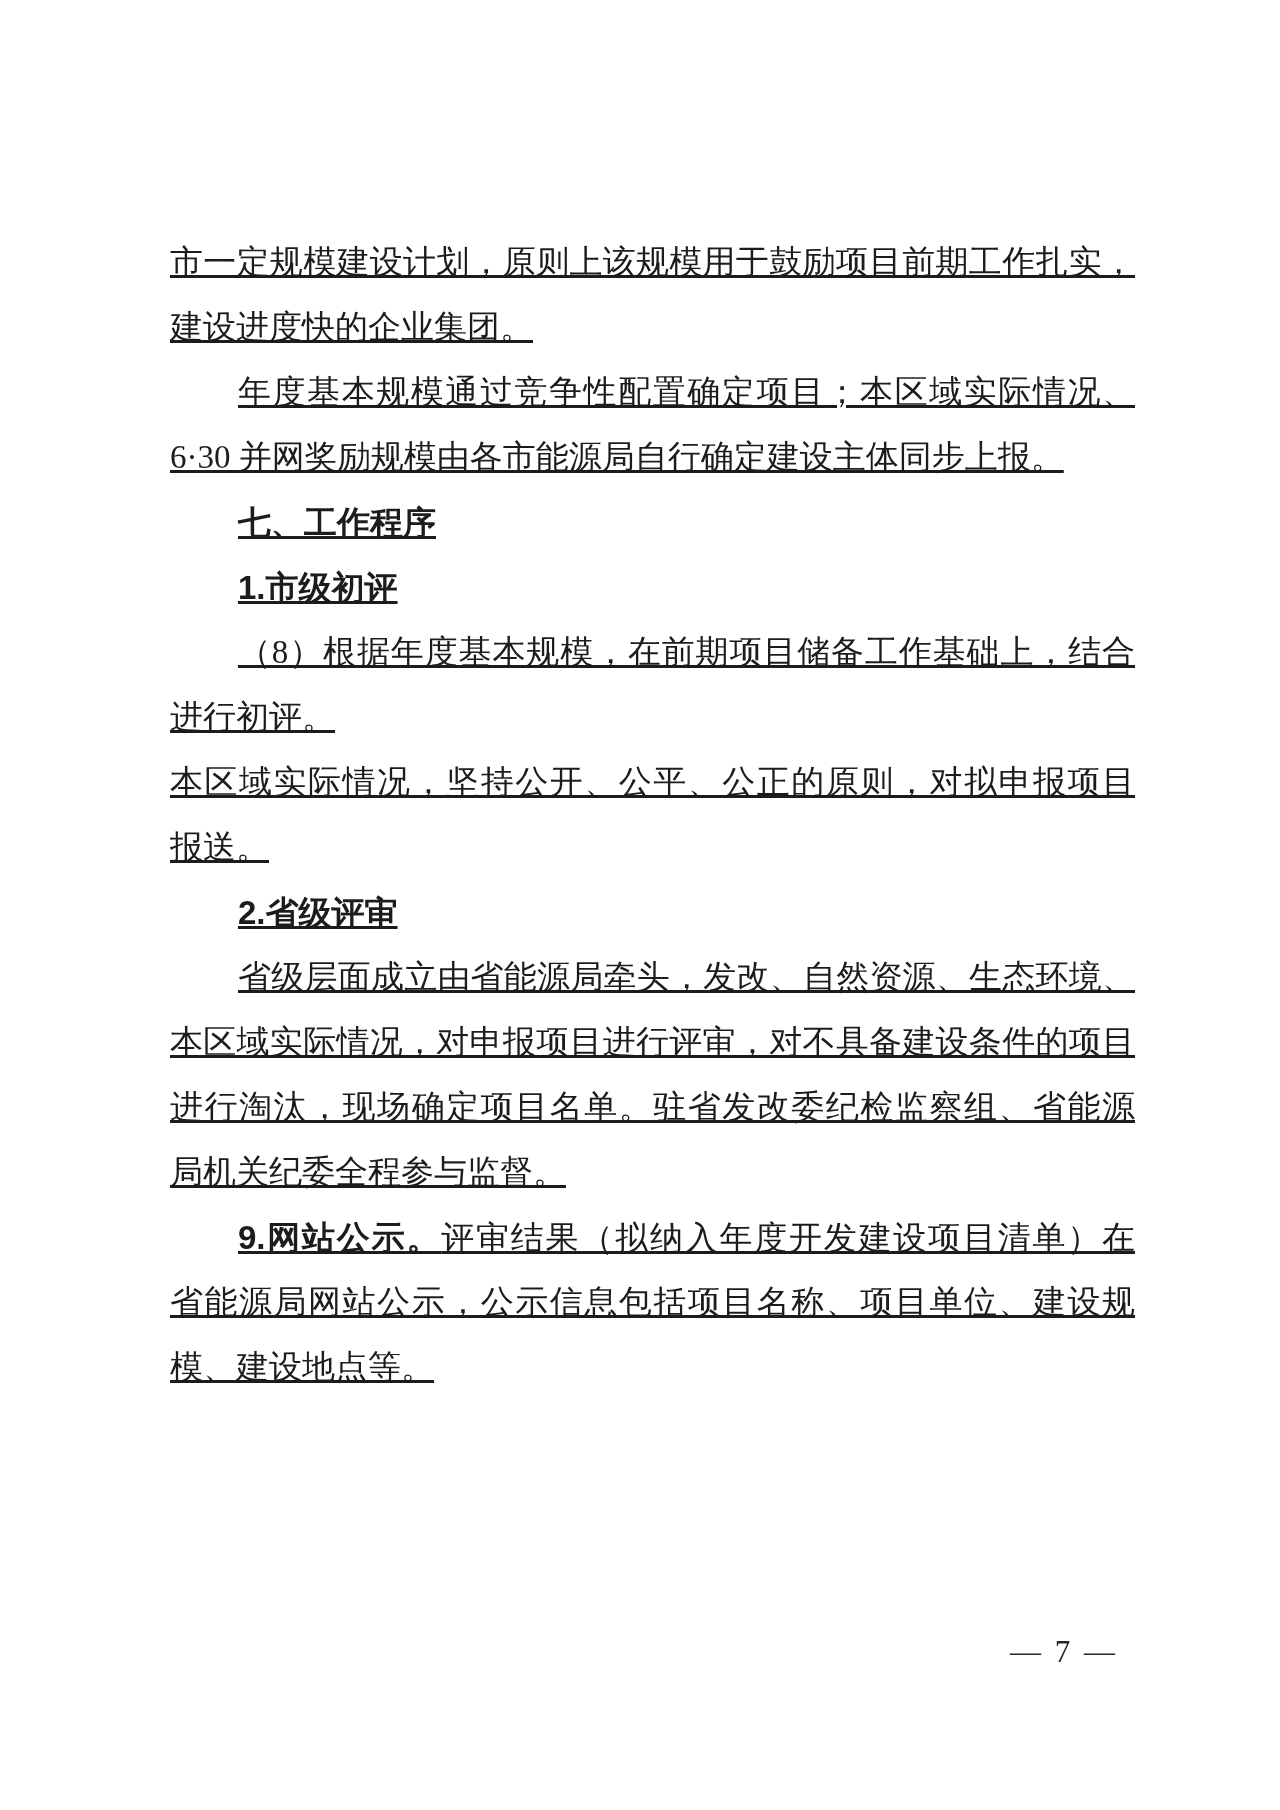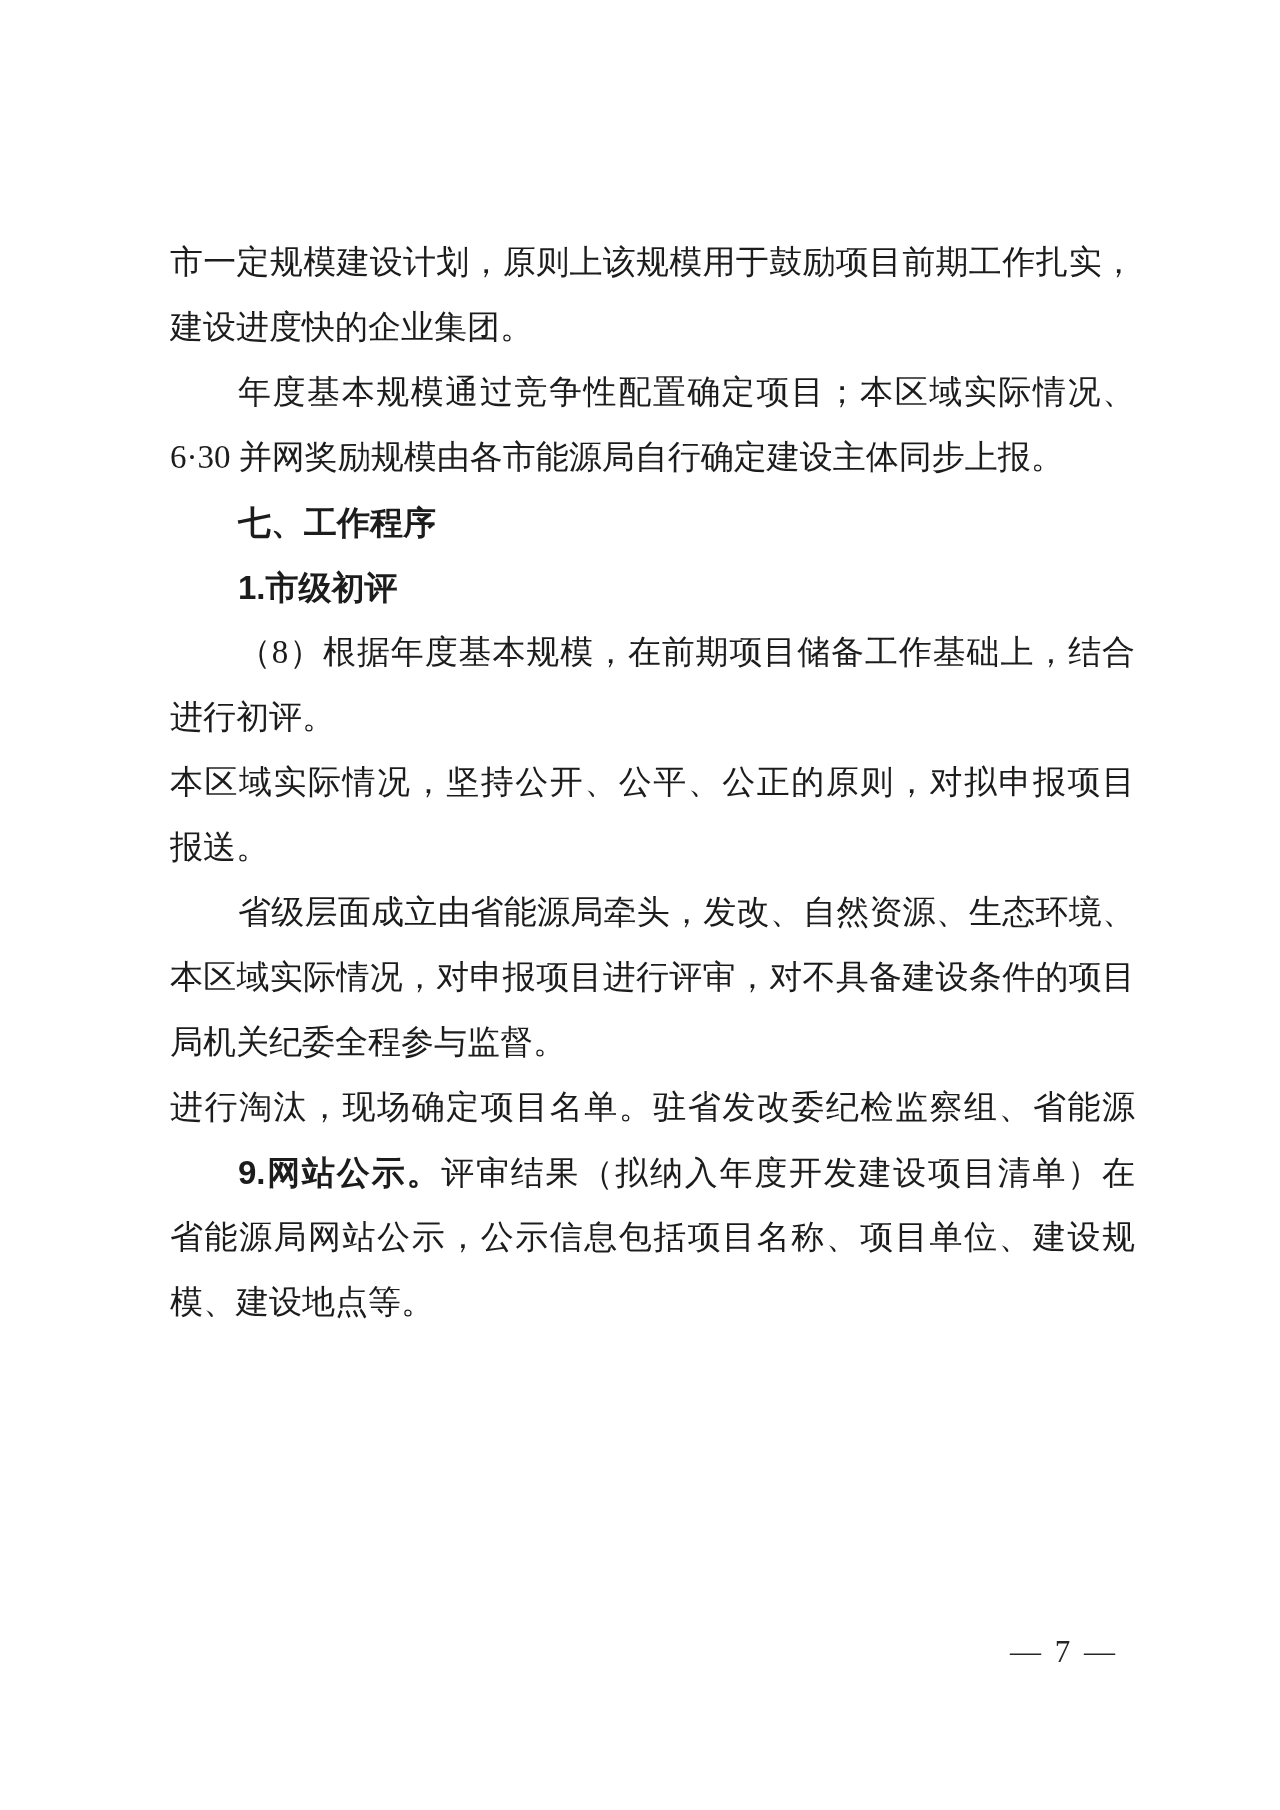--- a/index.html
+++ b/index.html
@@ -21,20 +21,21 @@
     left: 170px;
     top: 230px;
     width: 965px;
   }
   .line {
     height: 65px;
     line-height: 65px;
     font-size: 33px;
     overflow: hidden;
     text-align: left;
+    text-decoration: underline;
   }
   .line.justify {
     text-align: justify;
     text-align-last: justify;
     text-justify: inter-character;
   }
   .line.indent {
     padding-left: 68px;
   }
   .bold {
@@ -60,22 +61,23 @@
       <div class="line justify"><span>市一定规模建设计划，原则上该规模用于鼓励项目前期工作扎实，</span></div>
       <div class="line"><span>建设进度快的企业集团。</span></div>
       <div class="line indent justify"><span>年度基本规模通过竞争性配置确定项目；本区域实际情况、</span></div>
       <div class="line"><span>6·30 并网奖励规模由各市能源局自行确定建设主体同步上报。</span></div>
       <div class="line indent"><span class="bold">七、工作程序</span></div>
       <div class="line indent"><span class="bold">1.市级初评</span></div>
       <div class="line indent justify"><span>（8）根据年度基本规模，在前期项目储备工作基础上，结合</span></div>
       <div class="line"><span>进行初评。</span></div>
       <div class="line justify"><span>本区域实际情况，坚持公开、公平、公正的原则，对拟申报项目</span></div>
       <div class="line"><span>报送。</span></div>
+      <div class="line indent"><span class="bold">2.省级评审</span></div>
       <div class="line indent justify"><span>省级层面成立由省能源局牵头，发改、自然资源、生态环境、</span></div>
       <div class="line justify"><span>本区域实际情况，对申报项目进行评审，对不具备建设条件的项目</span></div>
+      <div class="line justify"><span>进行淘汰，现场确定项目名单。驻省发改委纪检监察组、省能源</span></div>
       <div class="line"><span>局机关纪委全程参与监督。</span></div>
-      <div class="line justify"><span>进行淘汰，现场确定项目名单。驻省发改委纪检监察组、省能源</span></div>
       <div class="line indent justify"><span class="bold">9.网站公示。</span><span>评审结果（拟纳入年度开发建设项目清单）在</span></div>
       <div class="line justify"><span>省能源局网站公示，公示信息包括项目名称、项目单位、建设规</span></div>
       <div class="line"><span>模、建设地点等。</span></div>
     </div>
   <div class="page-number">— 7 —</div>
 </div>
 
 </body></html>

